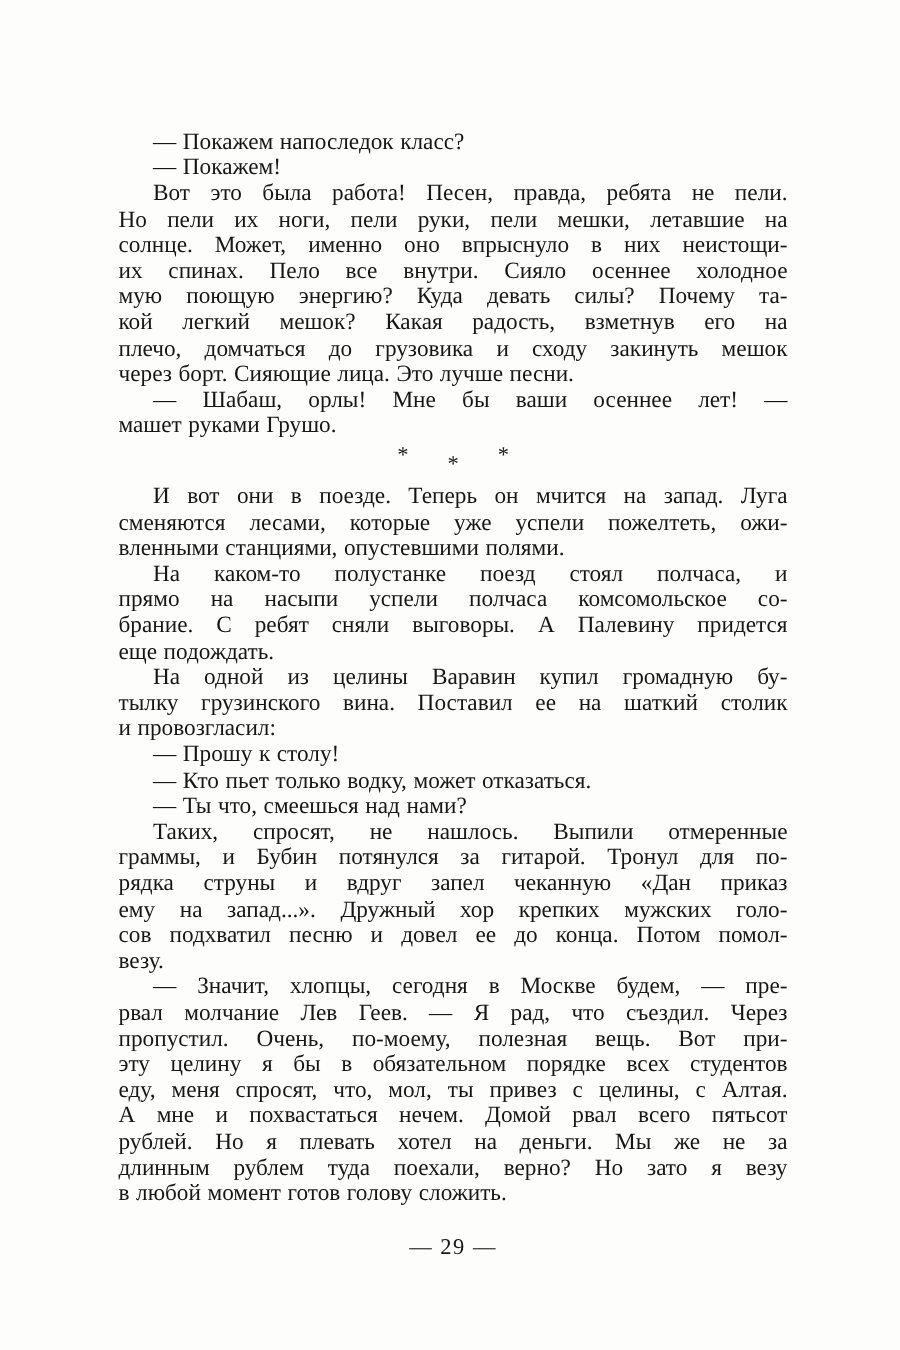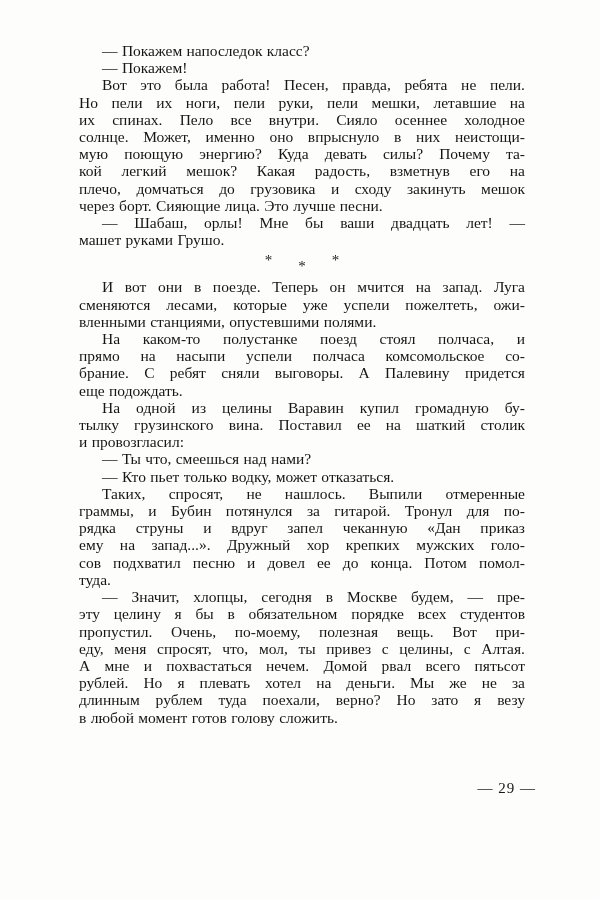--- a/index.html
+++ b/index.html
@@ -11,20 +11,21 @@
     height: 900px;
     background: #fdfdfc;
     position: relative;
     overflow: hidden;
     font-family: "Liberation Serif", "DejaVu Serif", serif;
     color: #161616;
   }
   .page {
     position: absolute;
     inset: 0;
+    margin-top: 44px;
   }
   .text-block {
     position: absolute;
     left: 79px;
     top: 42px;
     width: 446px;
   }
   .line {
     font-size: 15.5px;
     line-height: 17.2px;
@@ -53,67 +54,69 @@
     display: inline-block;
     margin: 0 13px;
     color: #1b1b1b;
   }
   .separator .star.mid {
     position: relative;
     top: 6px;
   }
   .page-number {
     position: absolute;
-    left: 90px;
+    left: 79px;
     top: 780px;
     width: 446px;
-    text-align: right;
+    text-align: center;
     font-size: 15px;
     letter-spacing: 1px;
   }
 </style>
 </head>
 <body>
 
 <div class="page">
   <div class="text-block">
       <div class="line indent plain">— Покажем напоследок класс?</div>
       <div class="line indent plain">— Покажем!</div>
       <div class="line indent just">Вот это была работа! Песен, правда, ребята не пели.</div>
       <div class="line just">Но пели их ноги, пели руки, пели мешки, летавшие на</div>
+      <div class="line just">солнце. Может, именно оно впрыснуло в них неистощи-</div>
       <div class="line just">их спинах. Пело все внутри. Сияло осеннее холодное</div>
-      <div class="line just">солнце. Может, именно оно впрыснуло в них неистощи-</div>
       <div class="line just">мую поющую энергию? Куда девать силы? Почему та-</div>
       <div class="line just">кой легкий мешок? Какая радость, взметнув его на</div>
       <div class="line just">плечо, домчаться до грузовика и сходу закинуть мешок</div>
       <div class="line plain">через борт. Сияющие лица. Это лучше песни.</div>
-      <div class="line indent just">— Шабаш, орлы! Мне бы ваши двадцать лет! —</div>
+      <div class="line indent just">— Шабаш, орлы! Мне бы ваши осеннее лет! —</div>
       <div class="line plain">машет руками Грушо.</div>
       <div class="separator"><span class="star">*</span><span class="star mid">*</span><span class="star">*</span></div>
       <div class="line indent just">И вот они в поезде. Теперь он мчится на запад. Луга</div>
       <div class="line just">сменяются лесами, которые уже успели пожелтеть, ожи-</div>
       <div class="line plain">вленными станциями, опустевшими полями.</div>
       <div class="line indent just">На каком-то полустанке поезд стоял полчаса, и</div>
       <div class="line just">прямо на насыпи успели полчаса комсомольское со-</div>
       <div class="line just">брание. С ребят сняли выговоры. А Палевину придется</div>
       <div class="line plain">еще подождать.</div>
       <div class="line indent just">На одной из целины Варавин купил громадную бу-</div>
       <div class="line just">тылку грузинского вина. Поставил ее на шаткий столик</div>
       <div class="line plain">и провозгласил:</div>
+      <div class="line indent plain">— Прошу к столу!</div>
+      <div class="line indent plain">— Кто пьет только водку, может отказаться.</div>
       <div class="line indent plain">— Ты что, смеешься над нами?</div>
-      <div class="line indent plain">— Кто пьет только водку, может отказаться.</div>
       <div class="line indent just">Таких, спросят, не нашлось. Выпили отмеренные</div>
       <div class="line just">граммы, и Бубин потянулся за гитарой. Тронул для по-</div>
       <div class="line just">рядка струны и вдруг запел чеканную «Дан приказ</div>
       <div class="line just">ему на запад...». Дружный хор крепких мужских голо-</div>
       <div class="line just">сов подхватил песню и довел ее до конца. Потом помол-</div>
-      <div class="line plain">туда.</div>
+      <div class="line plain">везу.</div>
       <div class="line indent just">— Значит, хлопцы, сегодня в Москве будем, — пре-</div>
+      <div class="line just">рвал молчание Лев Геев. — Я рад, что съездил. Через</div>
+      <div class="line just">пропустил. Очень, по-моему, полезная вещь. Вот при-</div>
       <div class="line just">эту целину я бы в обязательном порядке всех студентов</div>
-      <div class="line just">пропустил. Очень, по-моему, полезная вещь. Вот при-</div>
       <div class="line just">еду, меня спросят, что, мол, ты привез с целины, с Алтая.</div>
       <div class="line just">А мне и похвастаться нечем. Домой рвал всего пятьсот</div>
       <div class="line just">рублей. Но я плевать хотел на деньги. Мы же не за</div>
       <div class="line just">длинным рублем туда поехали, верно? Но зато я везу</div>
       <div class="line plain">в любой момент готов голову сложить.</div>
     </div>
   <div class="page-number">— 29 —</div>
 </div>
 
 </body></html>

